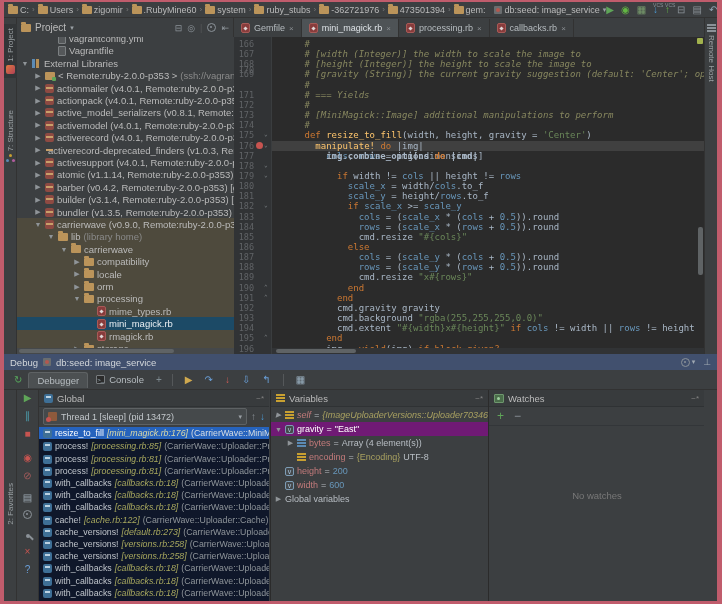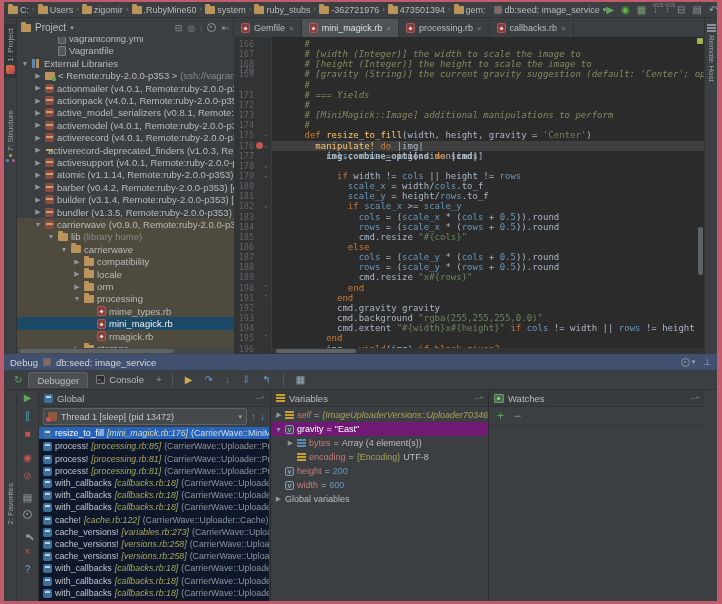--- a/index.html
+++ b/index.html
@@ -658,21 +658,21 @@
           </div>
           <div class="frow lib" style="top: 85.4px;">
             <span class="ic-frame"></span>
             <span>cache!</span>
             <span class="ffile">[cache.rb:122]</span>
             <span class="fclass">(CarrierWave::Uploader::Cache)</span>
           </div>
           <div class="frow lib" style="top: 97.6px;">
             <span class="ic-frame"></span>
             <span>cache_versions!</span>
-            <span class="ffile">[variables.rb:273]</span>
+            <span class="ffile">[default.rb:273]</span>
             <span class="fclass">(CarrierWave::Uploader:</span>
           </div>
           <div class="frow lib" style="top: 109.8px;">
             <span class="ic-frame"></span>
             <span>cache_versions!</span>
             <span class="ffile">[versions.rb:258]</span>
             <span class="fclass">(CarrierWave::Uploader:</span>
           </div>
           <div class="frow lib" style="top: 122px;">
             <span class="ic-frame"></span>
@@ -767,17 +767,18 @@
   <div id="watches" class="abs">
     <div class="panel-head">
       <span class="ic-watch"></span>
       <span>Watches</span>
       <span class="mini">−*</span>
     </div>
     <div id="watch-toolbar">
       <span style="color:#5fa558;font-size:12px;">+</span>
       <span style="color:#8b9298;font-size:12px;">−</span>
     </div>
+    <div id="watch-empty">No watches</div>
   </div>
   <div id="dbg-rightgap" class="abs"></div>
 
 </div>
 </div>
 
 </body></html>

